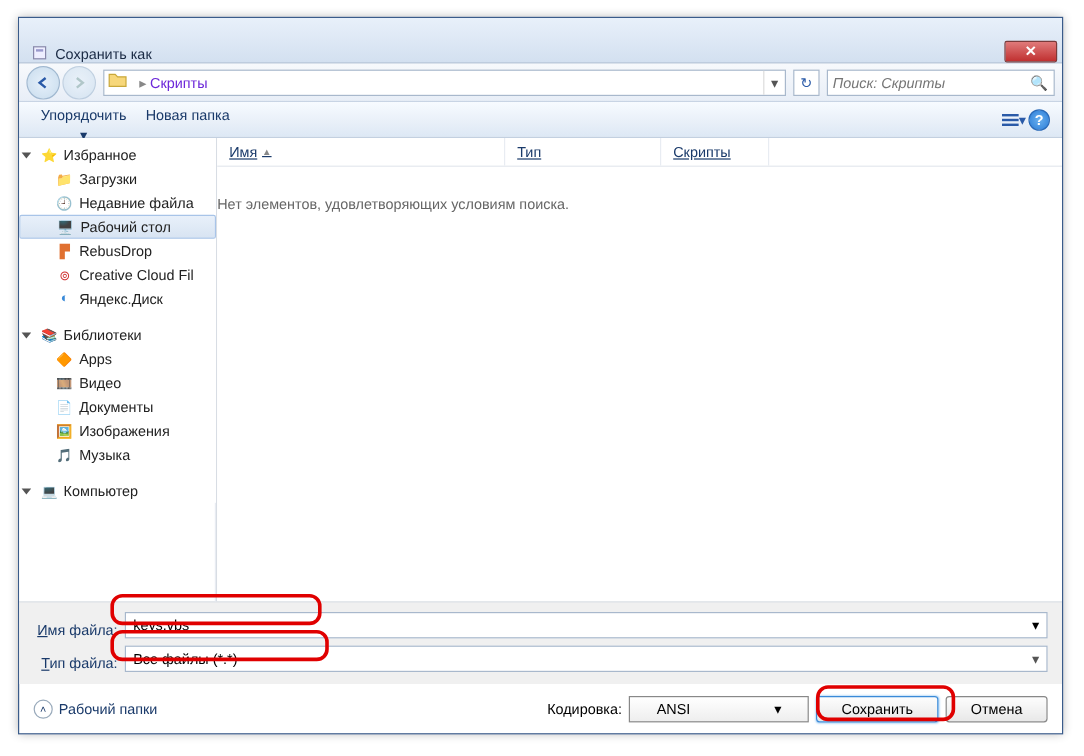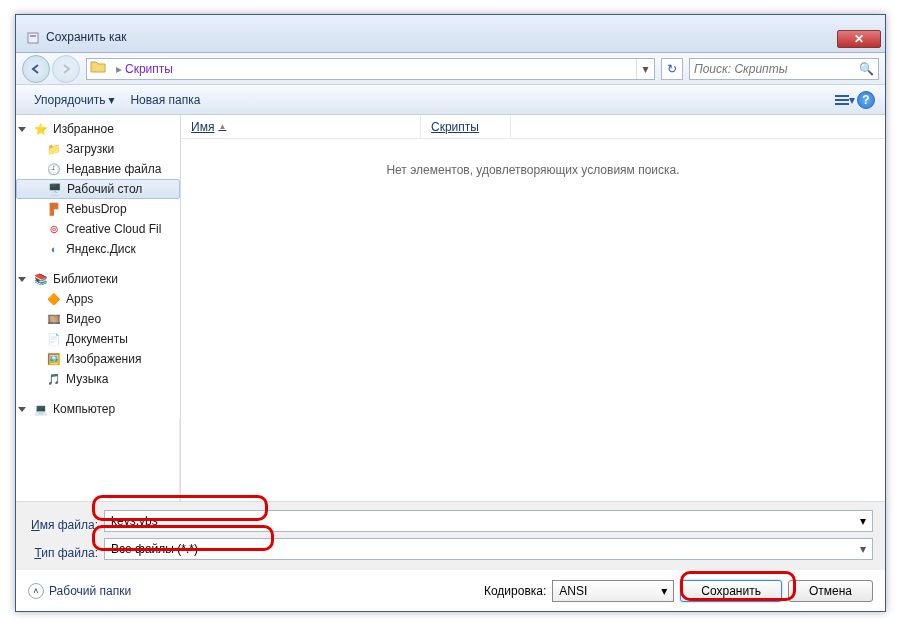--- a/index.html
+++ b/index.html
@@ -1,40 +1,40 @@
 <!DOCTYPE html>
 <html><head>
 <meta charset="utf-8">
 <style>
 * { margin: 0; padding: 0; box-sizing: border-box; font-family: "Segoe UI", Tahoma, sans-serif; font-size: 12px; }
 body { background: #fff; width: 903px; height: 630px; overflow: hidden; }
 
 .dialog { width: 871px; height: 598px; margin: 14px 15px; border: 1px solid #3a5b8a; background: #fff; box-shadow: 0 0 8px rgba(0,0,0,0.3); position: relative; }
 
-.titlebar { height: 38px; background: linear-gradient(#e8f0fa, #d3e0f0); display: flex; align-items: flex-start; padding: 15px 4px; border-bottom: 1px solid #9fb4cc; }
+.titlebar { height: 38px; background: linear-gradient(#e8f0fa, #d3e0f0); display: flex; align-items: flex-end; padding: 0 4px; border-bottom: 1px solid #9fb4cc; }
 .titlebar .ticon { width: 16px; height: 16px; margin: 0 5px; display: inline-flex; align-items: center; justify-content: center; }
 .titlebar .ttext { flex: 1; color: #1a2a44; }
 .titlebar .close { width: 44px; height: 18px; background: linear-gradient(#e07a7a,#c03030); border: 1px solid #7a3a3a; border-radius: 2px; display: flex; align-items: center; justify-content: center; color: #fff; font-weight: bold; }
 
 .navbar { height: 32px; background: linear-gradient(#f7f9fc,#e8eef7); display: flex; align-items: center; padding: 0 6px; border-bottom: 1px solid #c8d4e4; gap: 2px; }
 .navbtn { width: 28px; height: 28px; border-radius: 50%; background: radial-gradient(#e6f0fa,#c8dced); border: 1px solid #a0b8d0; display: flex; align-items: center; justify-content: center; }
 .navbtn.disabled { opacity: 0.6; }
 .breadcrumb { flex: 1; height: 22px; border: 1px solid #a8b8cc; background: #fff; display: flex; align-items: center; margin: 0 4px; }
 .bc-icon { width: 20px; height: 20px; margin: 0 3px; }
 .bc-sep { color: #888; padding: 0 3px; }
 .bc-text { color: #6d28d9; }
 .bc-spacer { flex: 1; }
 .bc-drop { width: 18px; text-align: center; color: #555; border-left: 1px solid #ddd; height: 100%; line-height: 20px; }
 .refresh { width: 22px; height: 22px; border: 1px solid #a8b8cc; background: #fff; display: flex; align-items: center; justify-content: center; color: #2a5aa8; }
 .searchbox { width: 190px; height: 22px; border: 1px solid #a8b8cc; background: #fff; display: flex; align-items: center; padding: 0 4px; margin-left: 4px; }
 .searchbox input { border: none; outline: none; flex: 1; font-style: italic; color: #ec4899; background: transparent; }
 .searchbox .sicn { color: #5e7fa8; }
 
 .toolbar { height: 30px; background: linear-gradient(#f7fbff,#e8eff8 60%,#dde8f5); display: flex; align-items: center; padding: 0 10px; border-bottom: 1px solid #c3d0e0; }
-.tbtn { height: 22px; padding: 0 8px; display: flex; align-items: center; color: #1a3a6a; gap: 3px; }
+.tbtn { height: 22px; padding: 0 8px; display: flex; align-items: center; color: #1a3a6a; gap: 3px; flex-direction: column; }
 .spacer { flex: 1; }
 .viewbtn, .helpbtn { width: 24px; height: 22px; display: flex; align-items: center; justify-content: center; color: #2a5aa8; }
 .helpbtn { background: radial-gradient(#6ab0ee,#2a7cd8); color: #fff; border-radius: 50%; width: 18px; height: 18px; font-weight: bold; border: 1px solid #2a6ab8; }
 
 .body { display: flex; height: 386px; }
 .sidebar { width: 165px; background: #fff; border-right: 1px solid #d8dde4; overflow: hidden; padding-top: 4px; }
 .snode { display: flex; align-items: center; height: 20px; padding-left: 12px; gap: 4px; color: #222; white-space: nowrap; }
 .snode.child { padding-left: 30px; }
 .snode.sel { background: linear-gradient(#e8f0fa,#d8e4f2); border: 1px solid #a8c4e8; border-radius: 2px; }
 .sicon { width: 16px; height: 16px; display: inline-flex; align-items: center; justify-content: center; font-size: 11px; }
@@ -43,38 +43,38 @@
 .snode.col::before { content: ""; width: 0; height: 0; border-top: 4px solid transparent; border-bottom: 4px solid transparent; border-left: 5px solid #888; margin-right: 3px; margin-left: -10px; }
 
 .filearea { flex: 1; background: #fff; display: flex; flex-direction: column; }
 .cols { height: 24px; display: flex; align-items: center; border-bottom: 1px solid #e4e8ee; color: #1a3a6a; }
 .col { padding: 0 10px; border-right: 1px solid #e8ecf2; height: 100%; display: flex; align-items: center; gap: 4px; text-decoration: underline; }
 .col.name { width: 240px; }
 .col.date { width: 130px; }
 .col.type { width: 130px; }
 .col.size { width: 90px; }
 .sortasc { font-size: 8px; color: #888; }
-.emptymsg { text-align: center; color: #666; padding-top: 24px; }
+.emptymsg { color: #666; padding-top: 24px; }
 
 .bottom { background: #f0f0f0; border-top: 1px solid #d8dde4; padding: 8px 12px 4px; }
 .frow { display: flex; align-items: flex-end; margin-bottom: 6px; gap: 6px; }
 .flabel { width: 70px; text-align: right; color: #1a3a6a; }
 .flabel u { text-decoration: underline; }
 .finput, .fselect { flex: 1; height: 22px; border: 1px solid #a8b8cc; background: #fff; padding: 0 6px; display: flex; align-items: center; justify-content: space-between; }
 .fselect .dd { color: #555; }
 .highlight { position: absolute; border: 3px solid #e00000; border-radius: 10px; pointer-events: none; }
 .hl1 { left: 76px; top: 480px; width: 176px; height: 26px; }
 .hl2 { left: 76px; top: 510px; width: 182px; height: 26px; }
 .hl3 { left: 664px; top: 556px; width: 116px; height: 30px; }
 
 .footer { display: flex; align-items: center; padding: 10px 12px; gap: 8px; }
 .hidebtn { display: flex; align-items: center; gap: 5px; color: #1a3a6a; }
 .hideicon { width: 16px; height: 16px; border: 1px solid #9ab; border-radius: 50%; display: flex; align-items: center; justify-content: center; font-size: 9px; }
 .enc { margin-left: auto; display: flex; align-items: center; gap: 6px; }
-.enc-sel { width: 122px; height: 22px; border: 1px solid #888; background: linear-gradient(#fff,#eee); padding: 0 6px; display: flex; align-items: center; justify-content: space-between; }
+.enc-sel { width: 150px; height: 22px; border: 1px solid #888; background: linear-gradient(#fff,#eee); padding: 0 22px; display: flex; align-items: center; justify-content: space-between; }
 .btn { height: 22px; padding: 0 20px; border: 1px solid #888; background: linear-gradient(#fdfdfd,#e8e8e8); border-radius: 3px; display: flex; align-items: center; }
 .btn.primary { border: 1px solid #3a8ad8; box-shadow: 0 0 2px #6ab0ee; }
 </style>
 </head>
 <body>
 
 <div class="dialog">
 
   <div class="titlebar">
     <span class="ticon">
@@ -193,20 +193,23 @@
         </div>
       <div class="snode child col"></div>
     </div>
 
     <div class="filearea">
       <div class="cols">
         <div class="col name">
             <span>Имя</span>
             <span class="sortasc">▲</span>
           </div>
+        <div class="col type">
+            <span>Тип</span>
+          </div>
         <div class="col size">
             <span>Скрипты</span>
           </div>
       </div>
       <div class="emptymsg">Нет элементов, удовлетворяющих условиям поиска.</div>
     </div>
   </div>
 
   <div class="bottom">
     <div class="frow">

